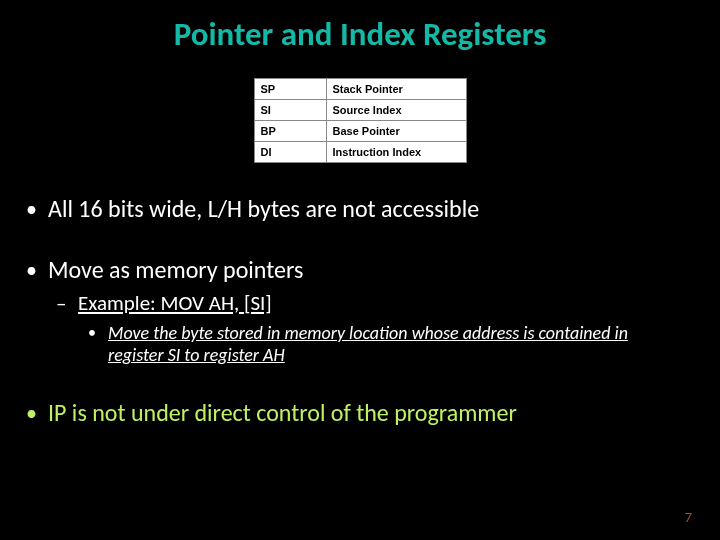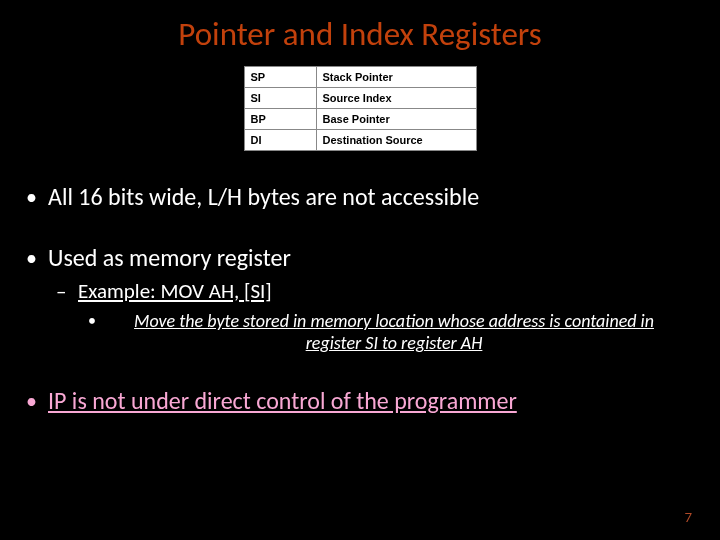--- a/index.html
+++ b/index.html
@@ -8,49 +8,49 @@
     height: 540px;
     background: #000;
     font-family: Calibri, Arial, sans-serif;
     color: #fff;
     overflow: hidden;
     position: relative;
   }
   .title {
     text-align: center;
     font-size: 33px;
-    font-weight: normal;
-    color: #c2410c;
+    font-weight: bold;
+    color: #14b8a6;
     padding-top: 14px;
     padding-bottom: 8px;
   }
   .table-wrap {
     display: flex;
     justify-content: center;
-    margin-top: 4px;
+    margin-top: 16px;
     margin-bottom: 18px;
   }
   table.regs {
     border-collapse: collapse;
     background: #fff;
     color: #000;
     font-family: Verdana, Arial, sans-serif;
     font-size: 11px;
   }
   table.regs td {
     border: 1px solid #888;
     padding: 4px 10px 4px 6px;
     white-space: nowrap;
   }
   table.regs td.abbr {
     width: 72px;
     font-weight: bold;
   }
   table.regs td.desc {
-    width: 160px;
+    width: 140px;
     font-weight: bold;
   }
   ul.bullets {
     list-style: none;
     padding-left: 48px;
     padding-right: 40px;
     color: #fff;
   }
   ul.bullets > li {
     position: relative;
@@ -78,31 +78,30 @@
     position: absolute;
     left: -22px;
     top: 0;
   }
   ul.sub2 { list-style: none; padding-left: 30px; margin-top: 6px; }
   ul.sub2 > li {
     position: relative;
     font-size: 18px;
     font-style: italic;
     line-height: 1.25;
-    text-align: center;
   }
   ul.sub2 > li::before {
     content: "•";
     position: absolute;
     left: -20px;
     top: 1px;
     font-style: normal;
     font-size: 16px;
   }
-  .red { color: #f9a8d4; text-decoration: underline; }
+  .red { color: #bef264; }
   .pagenum {
     position: absolute;
     right: 28px;
     bottom: 14px;
     color: #b04a28;
     font-size: 15px;
     font-family: Calibri, Arial, sans-serif;
   }
 </style>
 </head>
@@ -120,30 +119,30 @@
     <tr>
       <td class="abbr">SI</td>
       <td class="desc">Source Index</td>
     </tr>
     <tr>
       <td class="abbr">BP</td>
       <td class="desc">Base Pointer</td>
     </tr>
     <tr>
       <td class="abbr">DI</td>
-      <td class="desc">Destination Source</td>
+      <td class="desc">Instruction Index</td>
     </tr>
   </tbody>
     </table>
 </div>
 
 <ul class="bullets">
   <li>All 16 bits wide, L/H bytes are not accessible</li>
   <li>
-    <span>Used as memory register</span>
+    <span>Move as memory pointers</span>
     <ul class="sub1">
       <li>
         <span>Example: MOV AH, [SI]</span>
         <ul class="sub2">
           <li>Move the byte stored in memory location whose address is contained in register SI to register AH</li>
         </ul>
       </li>
     </ul>
   </li>
   <li class="red">IP is not under direct control of the programmer</li>

